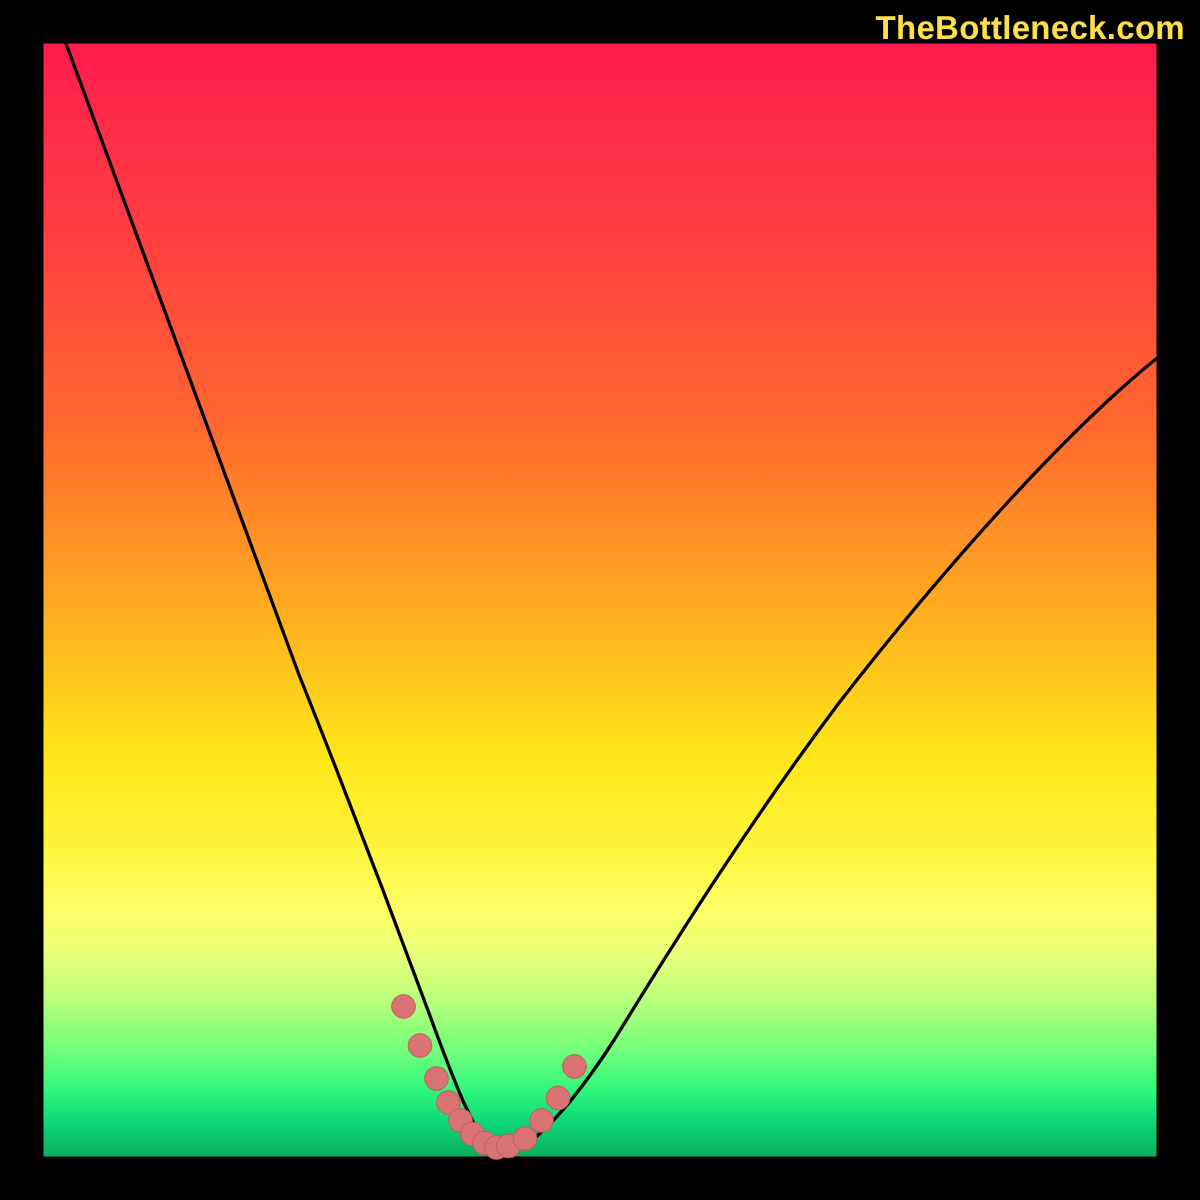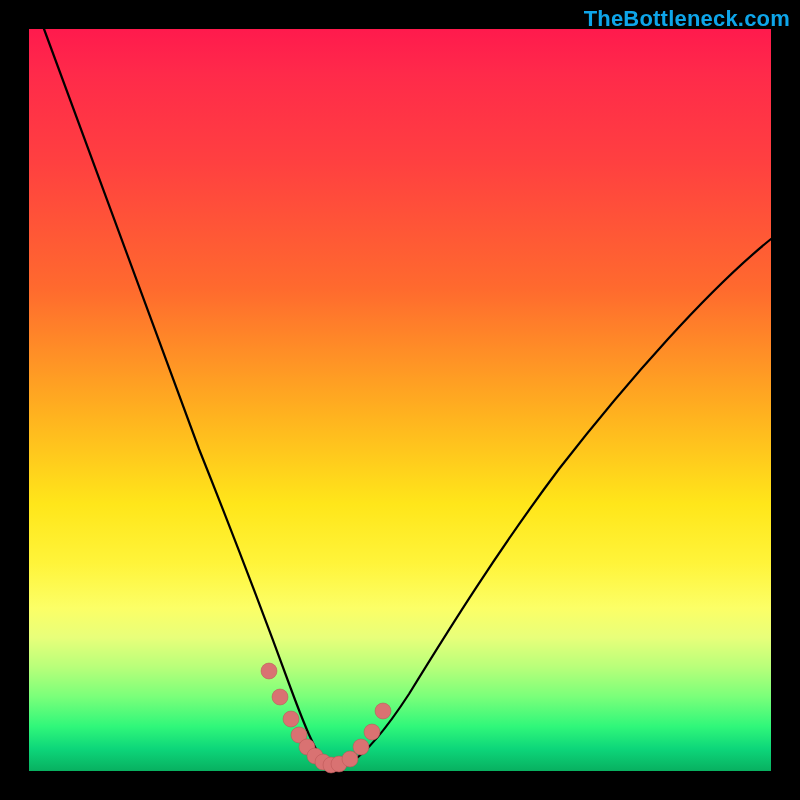--- a/index.html
+++ b/index.html
@@ -37,21 +37,21 @@
       #b8ff7a 86%,
       #7aff7a 90%,
       #30f77a 94%,
       #0dd67a 97%,
       #08b060 100%);
   }
   .watermark {
     position: absolute;
     top: 6px;
     right: 10px;
-    color: #0ea5e9;
+    color: #fde047;
     font-size: 22px;
     font-weight: 600;
     letter-spacing: 0.2px;
     user-select: none;
   }
   svg.curve {
     position: absolute;
     left: 0; top: 0;
     width: 742px; height: 742px;
     overflow: visible;

